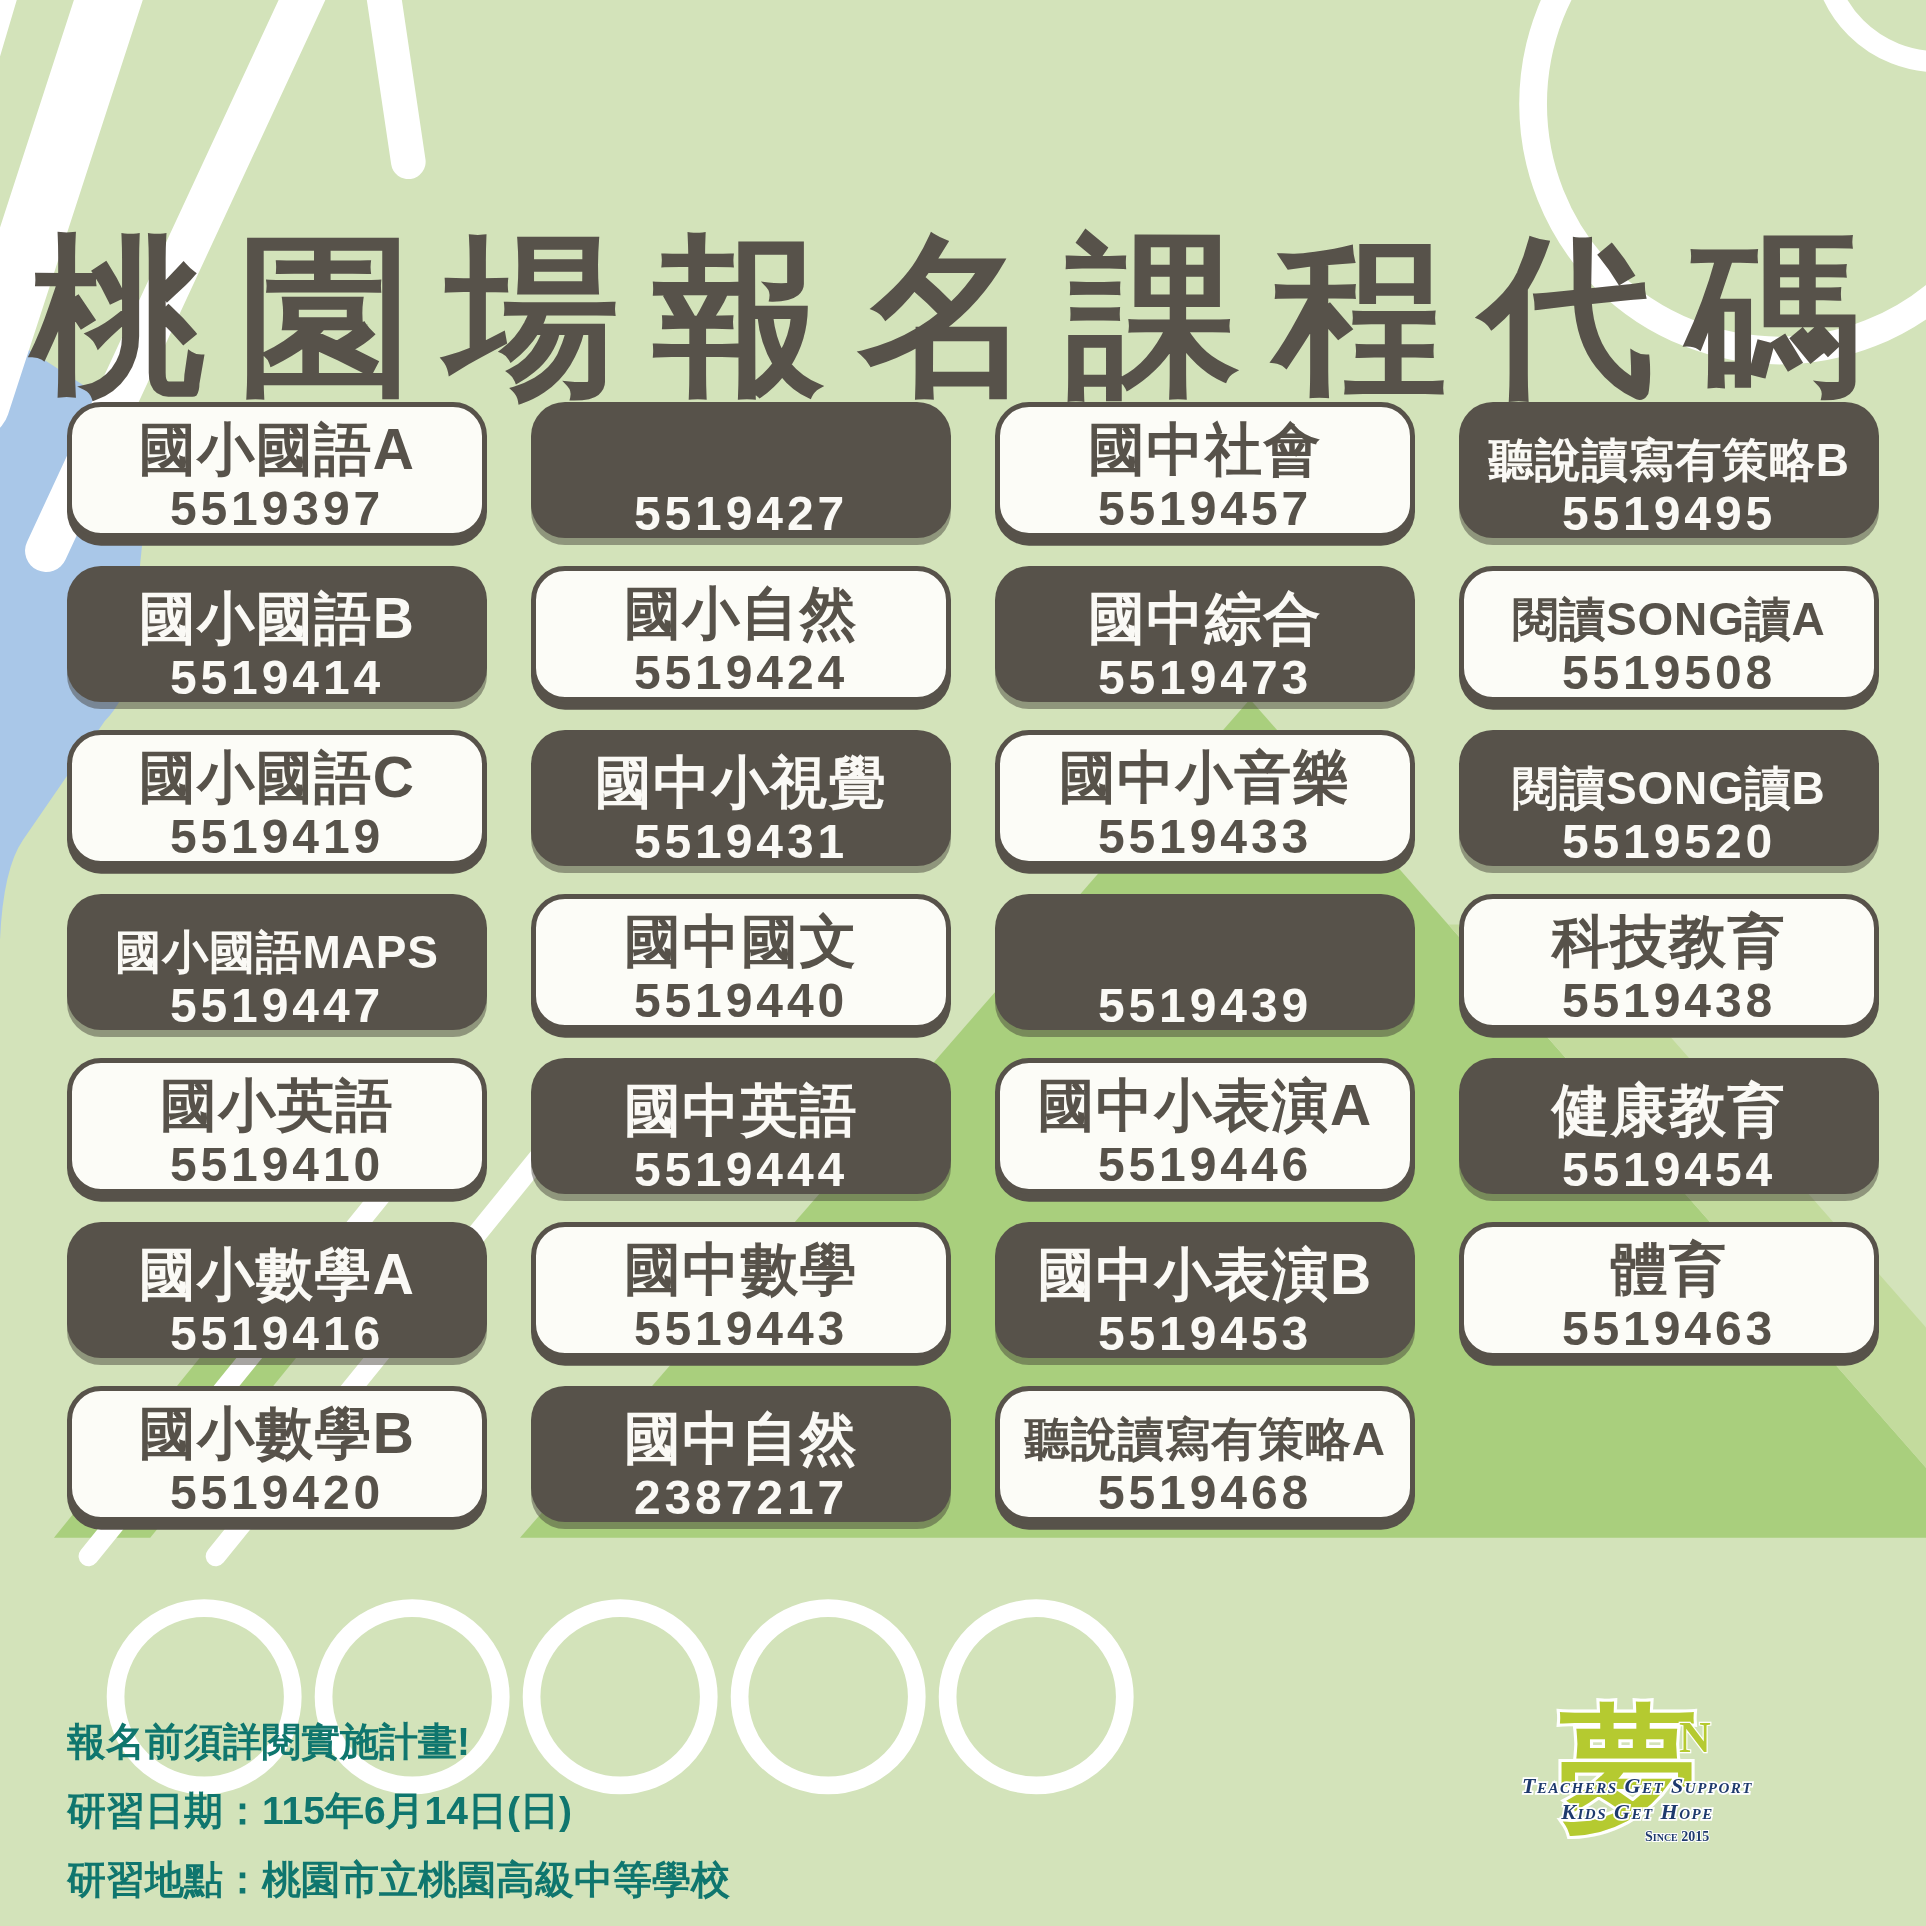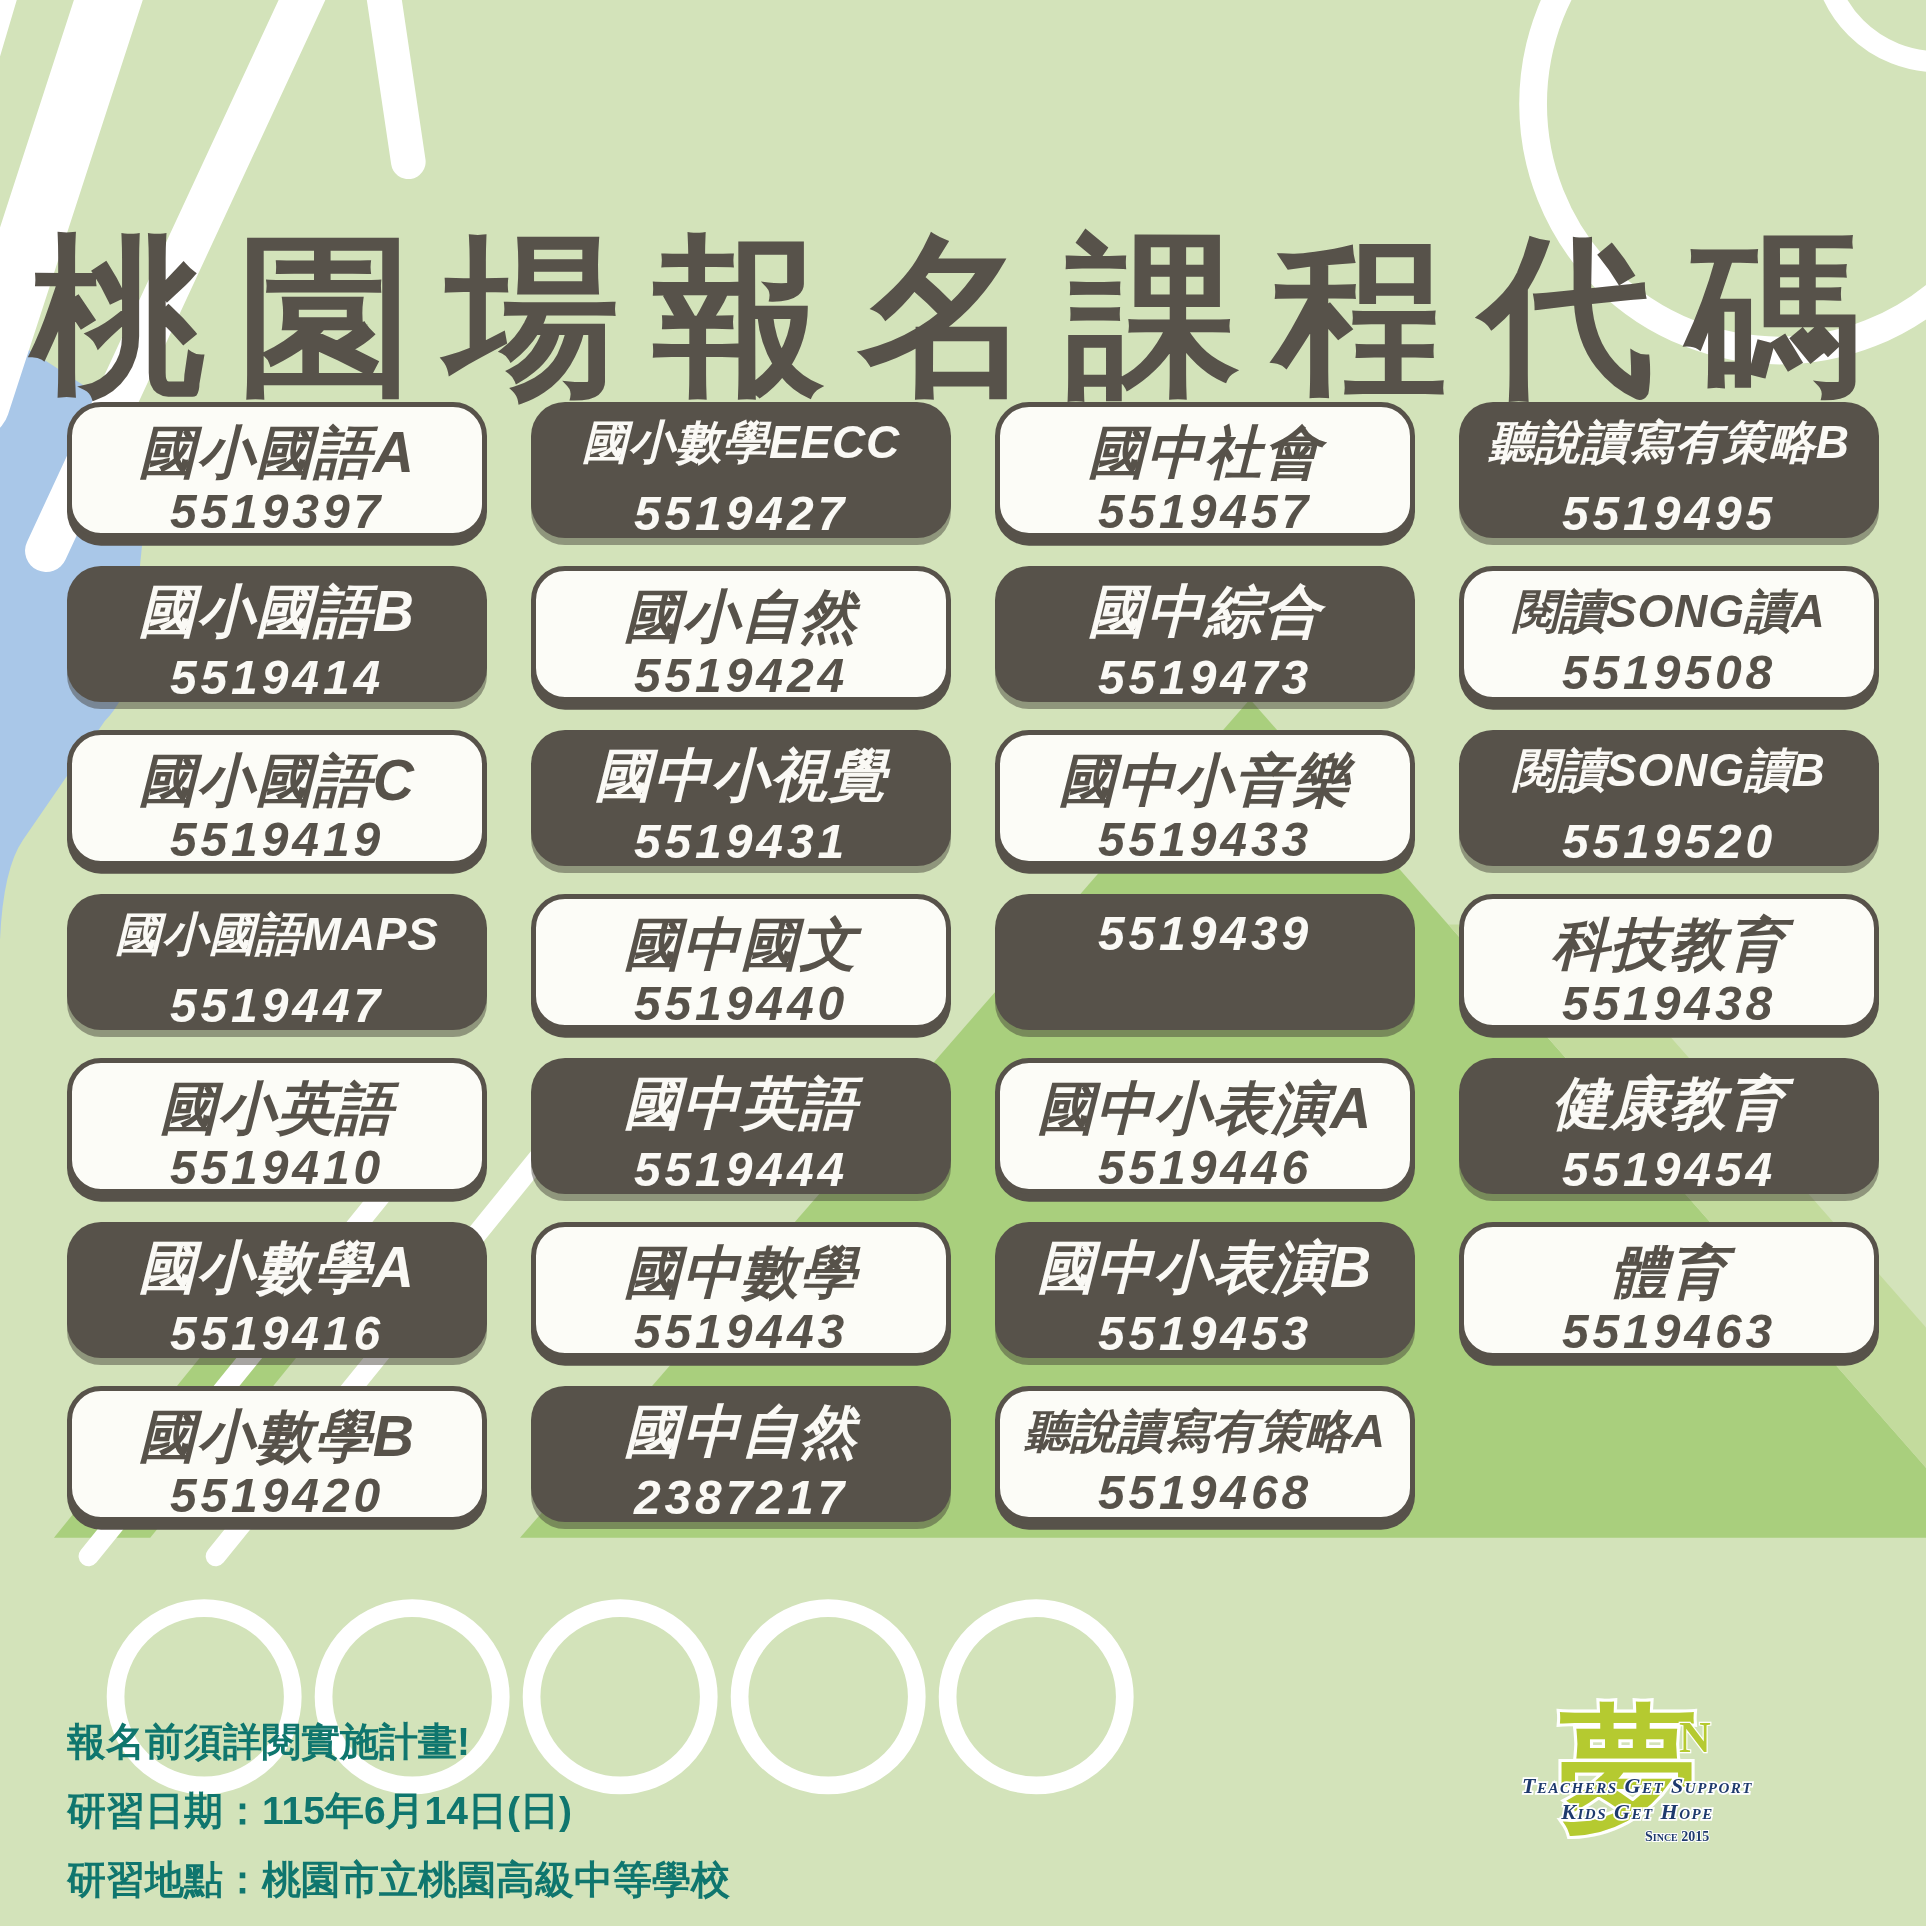--- a/index.html
+++ b/index.html
@@ -16,22 +16,22 @@
     letter-spacing:34px;margin-right:-34px;color:#57524a;
   }
 
   .cards-grid{
     position:absolute;left:67px;top:402px;
     display:grid;grid-template-columns:repeat(4,420px);
     grid-auto-rows:136px;column-gap:44px;row-gap:28px;
   }
   .card{
     border-radius:34px;box-sizing:border-box;
-    display:flex;flex-direction:column;align-items:center;justify-content:space-between;
-    gap:5.4px;padding-top:16px;text-align:center;font-style:italic;
+    display:flex;flex-direction:column;align-items:center;justify-content:flex-end;
+    gap:5.4px;padding-top:16px;text-align:center;
   }
   .card.w{
     background:#fcfcf7;border:5.8px solid #57524a;
     box-shadow:0 7.7px 0 #57524a;color:#57524a;
   }
   .card.d{
     background:#57524a;color:#faf9f5;
     box-shadow:0 7px 0 rgba(60,56,48,0.45);
   }
   .card-name{font-size:57px;font-weight:900;letter-spacing:1.5px;line-height:1.05;white-space:nowrap;}
@@ -104,21 +104,20 @@
 </svg>
 
 <h1 class="page-title">桃園場報名課程代碼</h1>
 
 <div class="cards-grid">
   <div class="card w">
       <div class="card-name">國小國語A</div>
       <div class="card-code">5519397</div>
     </div>
   <div class="card d">
-      <div class="card-name small">國小數學EECC</div>
       <div class="card-code">5519427</div>
     </div>
   <div class="card w">
       <div class="card-name">國中社會</div>
       <div class="card-code">5519457</div>
     </div>
   <div class="card d">
       <div class="card-name small">聽說讀寫有策略B</div>
       <div class="card-code">5519495</div>
     </div>

